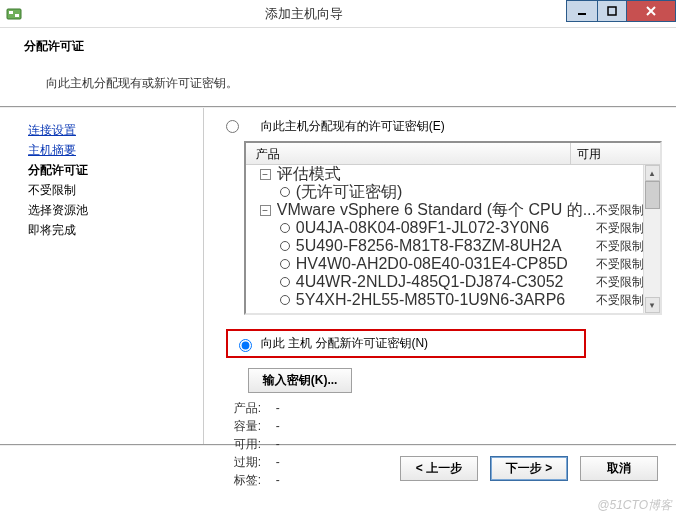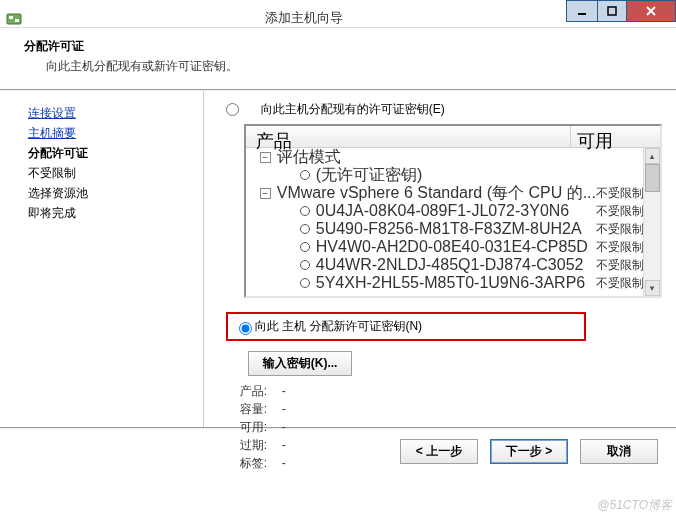--- a/index.html
+++ b/index.html
@@ -12,21 +12,21 @@
     width: 676px;
     height: 522px;
     overflow: hidden;
     position: relative;
   }
   .titlebar {
     height: 28px;
     background: linear-gradient(#fff,#fff);
     border-bottom: 1px solid #ddd;
     display: flex;
-    align-items: flex-end;
+    align-items: center;
     position: relative;
   }
   .titlebar .icon {
     width: 16px; height: 16px; margin-left: 6px;
     display: inline-block;
     position: relative;
   }
   .titlebar .icon svg { display:block; }
   .titlebar .title {
     flex: 1;
@@ -44,21 +44,21 @@
   }
   .winbtn.min { background: #c8d7e8; }
   .winbtn.max { background: #c8d7e8; border-left:1px solid #2a5a8a; border-right:1px solid #2a5a8a;}
   .winbtn.close { background: #c75050; color: #fff; width: 48px; }
 
   .header {
     padding: 10px 14px 14px 24px;
     border-bottom: 2px groove #eee;
   }
   .header .h1 { font-weight: bold; font-size: 12px; }
-  .header .h2 { margin-left: 22px; margin-top: 3px; color: #333; }
+  .header .h2 { margin-left: 22px; margin-top: 20px; color: #333; }
 
   .body {
     display: flex;
     height: 336px;
   }
   .sidebar {
     width: 216px;
     padding: 12px 8px 8px 28px;
     border-right: 1px solid #ccc;
     line-height: 20px;
@@ -83,21 +83,21 @@
     margin: 4px 0 10px 18px;
     display: flex;
     flex-direction: column;
     position: relative;
   }
   .listbox-header {
     display: flex;
     background: linear-gradient(#fdfdfd,#ececec);
     border-bottom: 1px solid #d0d0d0;
     height: 22px;
-    font-size: 18px;
+    font-size: 12px;
   }
   .col-product { flex: 1; padding: 3px 10px; border-right: 1px solid #d0d0d0; }
   .col-avail { width: 72px; padding: 3px 6px; text-align: left; }
   .listbox-body {
     flex: 1;
     overflow: hidden;
     position: relative;
   }
   .tree-row {
     display: flex;
@@ -107,21 +107,21 @@
     white-space: nowrap;
   }
   .tree-row .exp {
     width: 11px; height: 11px; border: 1px solid #888;
     display: inline-flex; align-items:center; justify-content:center;
     font-size: 10px; line-height: 9px; color: #444;
     margin-right: 6px;
     background:#fff;
   }
   .tree-row.level1 { padding-left: 14px; }
-  .tree-row.level2 { padding-left: 54px; }
+  .tree-row.level2 { padding-left: 34px; }
   .tree-row.level2 .dot {
     width: 10px; height: 10px; border: 1px solid #555; border-radius: 50%;
     margin-right: 6px; display: inline-block; background:#fff;
   }
   .tree-row .label { flex: 1; overflow: hidden; text-overflow: ellipsis; color: #333; font-size: 16px;}
   .tree-row .avail { width: 64px; text-align: left; color: #333; font-size: 12px;}
   .scrollbar-v {
     position: absolute; right: 0; top: 0; bottom: 0; width: 17px;
     background: #f0f0f0; border-left: 1px solid #ddd;
     display: flex; flex-direction: column; align-items:center;
@@ -129,36 +129,37 @@
   .sb-btn { width: 15px; height: 16px; background: #e8e8e8; border: 1px solid #c8c8c8; font-size:9px; display:flex;align-items:center;justify-content:center;color:#555;}
   .sb-thumb { width: 15px; height: 28px; background: #cfcfcf; border: 1px solid #aaa; margin-top: 0; }
   .sb-track { flex:1; width:15px; }
 
   .highlight-box {
     border: 2px solid #d40000;
     padding: 4px 6px;
     margin: 4px 0 6px 0;
     display: inline-flex;
     align-items: center;
+    gap: 6px;
     width: 360px;
   }
 
   .enterkey-row {
     margin: 4px 0 6px 22px;
   }
   .btn {
     background: linear-gradient(#fdfdfd,#e9e9e9);
     border: 1px solid #a0a0a0;
     padding: 3px 14px;
     font-size: 12px;
     cursor: pointer;
     font-family: inherit;
     font-weight: bold;
   }
-  .kv-table { margin-left: 14px; margin-top: 4px; line-height: 18px; }
+  .kv-table { margin-left: 8px; margin-top: 4px; line-height: 18px; }
   .kv-row { display: flex; }
   .kv-row .k { width: 42px; color: #333; }
   .kv-row .v { color: #333; }
 
   .footer {
     border-top: 2px groove #eee;
     padding: 10px 18px;
     display: flex;
     justify-content: flex-end;
     gap: 12px;

